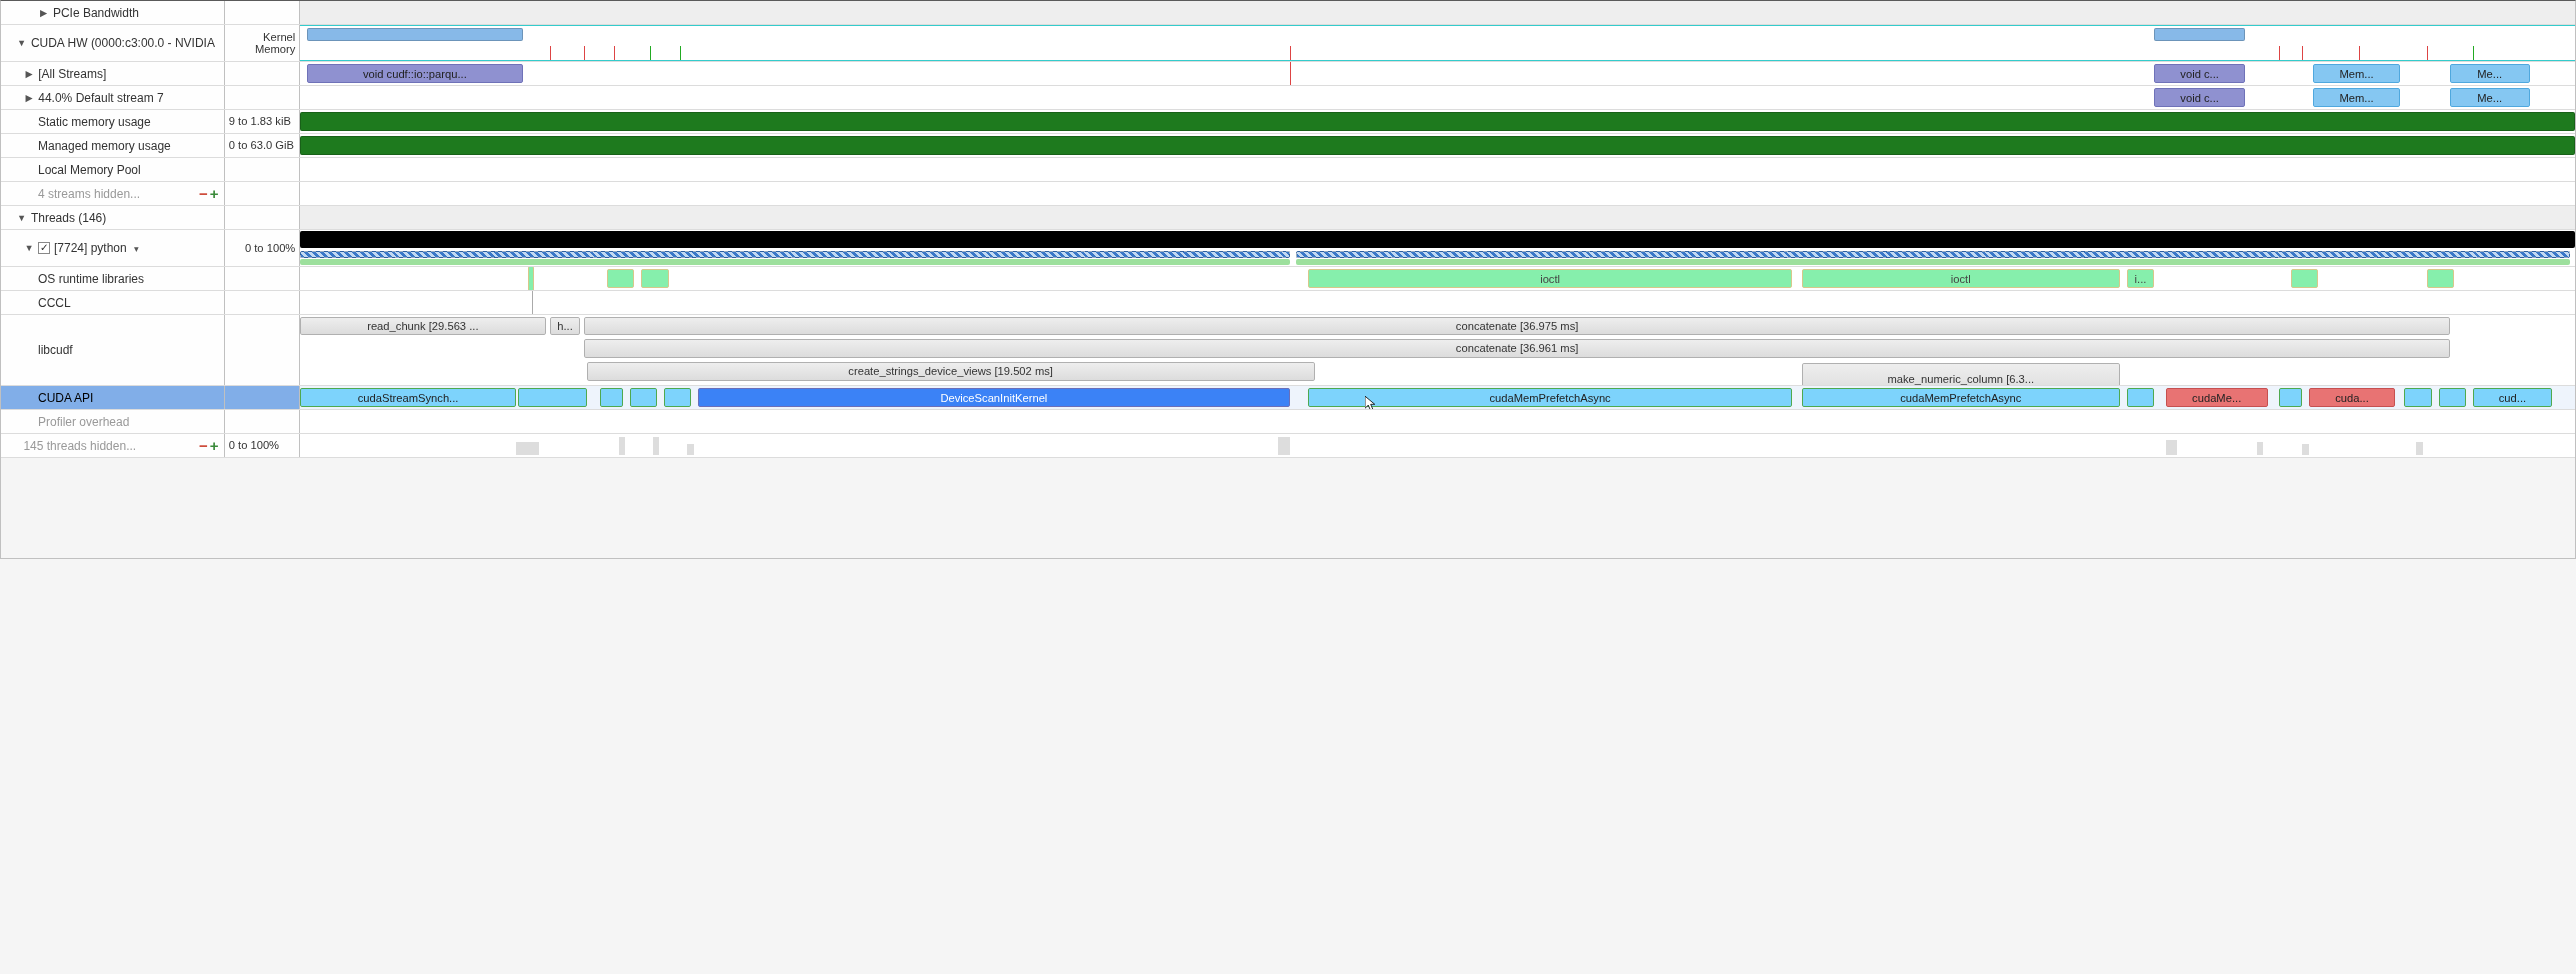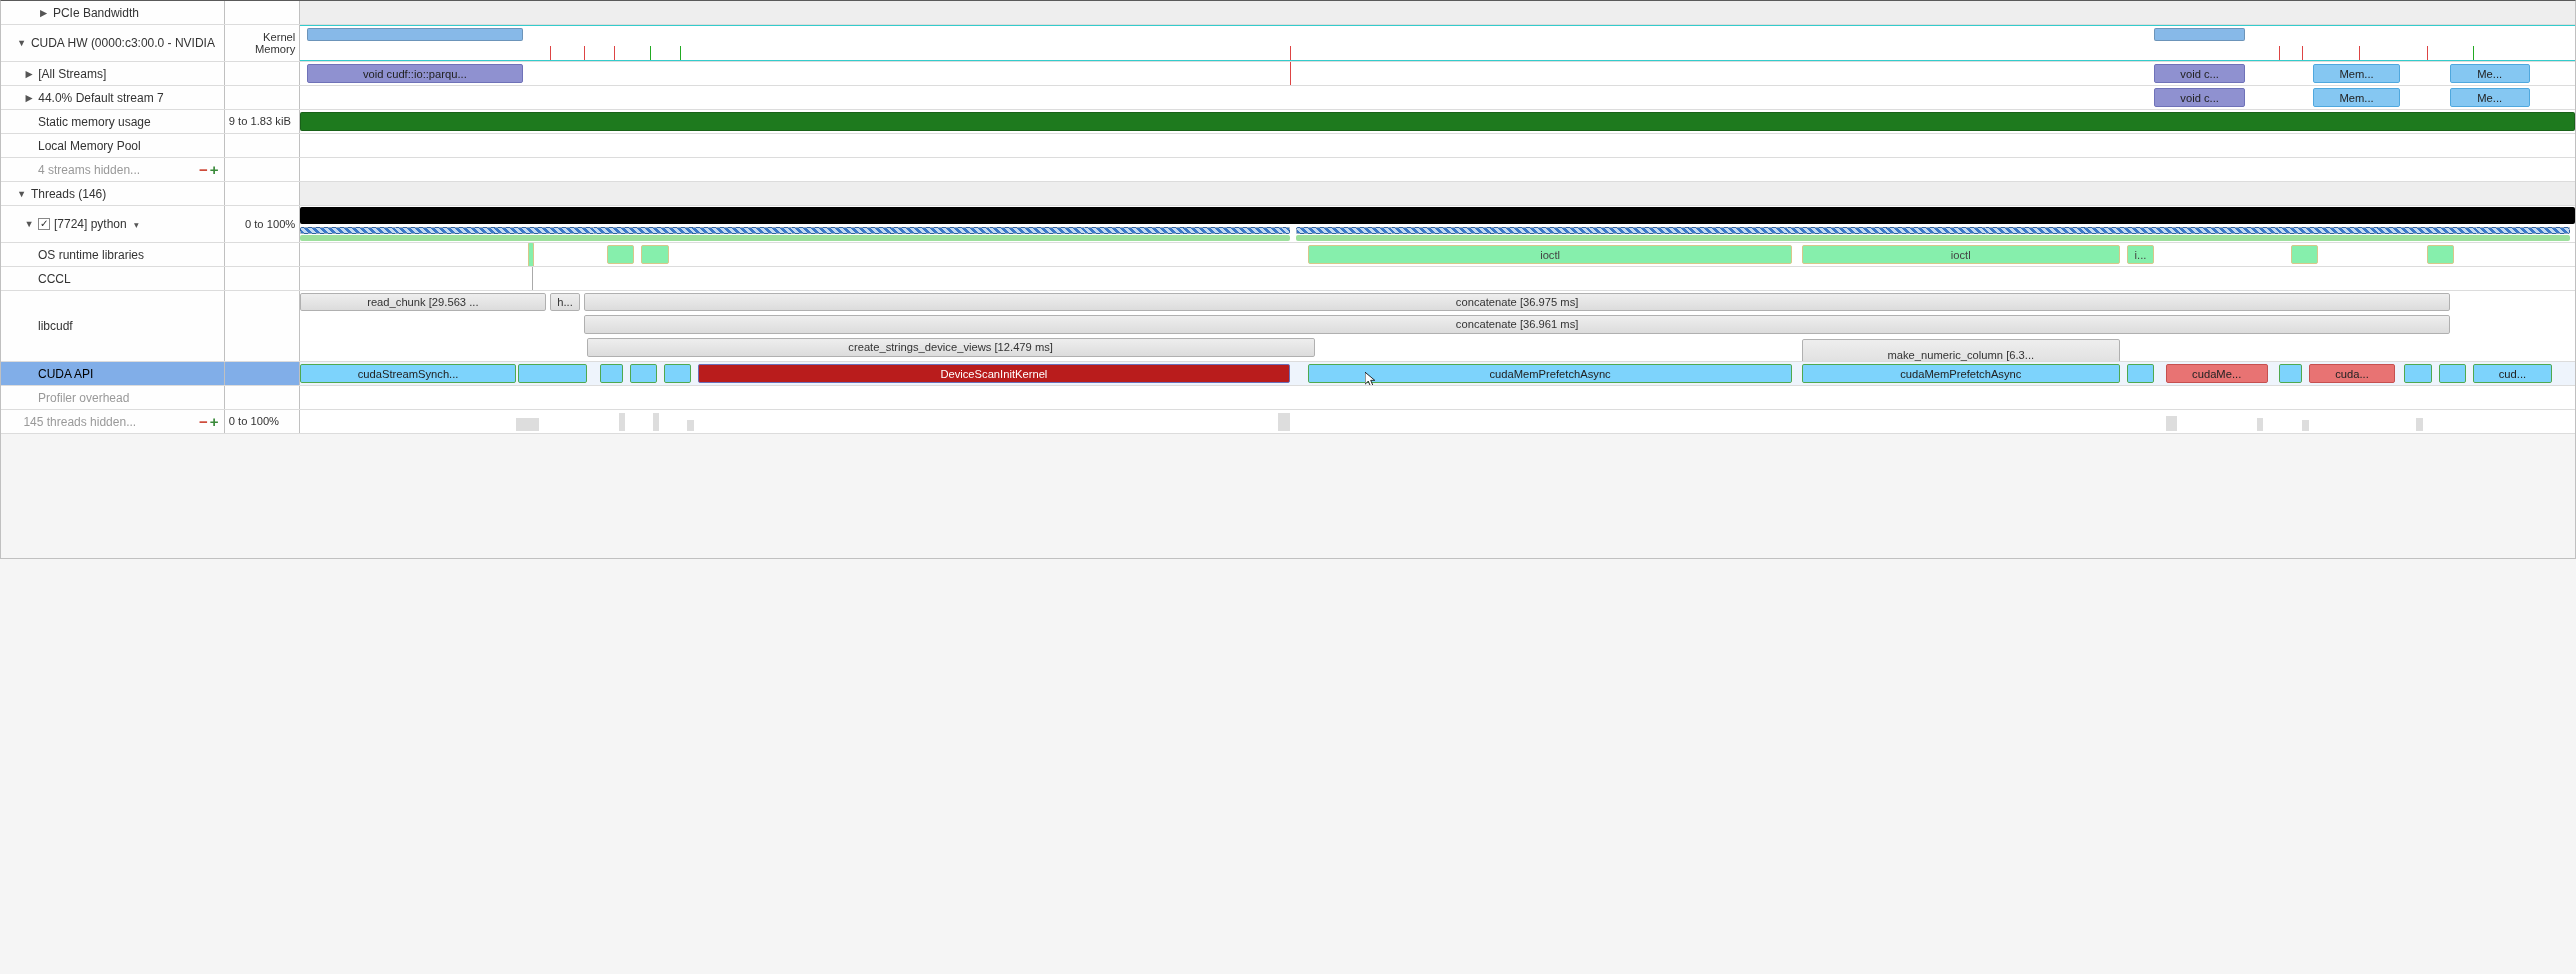--- a/index.html
+++ b/index.html
@@ -99,21 +99,21 @@
   .bar.lightblue { background: #85c7f2; border-color:#4fa8de; color:#222; }
   .bar.green-solid { background: #1e7a1e; }
   .bar.black { background: #000; }
   .bar.hatched {
     background: repeating-linear-gradient(45deg,#3a78c8,#3a78c8 2.8px,#c2d9f2 2.8px,#c2d9f2 5.6px);
   }
   .bar.lightgreen { background: #9de09d; }
   .bar.beige { background: #86efac; border-color:#d8c78a; color:#444; }
   .bar.gray { background: linear-gradient(#eee,#dcdcdc); border-color:#b0b0b0; color:#333; }
   .bar.api-green { background: #7dd3fc; border-color:#4fa94f; color:#222; }
-  .bar.api-purple { background: #b91c1c; border-color:#6b6fb8; color:#fff; }
+  .bar.api-purple { background: #3b82f6; border-color:#6b6fb8; color:#fff; }
   .bar.api-red { background: #e87373; border-color:#c55050; color:#222; }
   .minus { color:#c43; font-weight:bold; font-size:15px; cursor:pointer; }
   .plus { color:#3a8a3a; font-weight:bold; font-size:15px; cursor:pointer; }
   .tick {
     position: absolute;
     width: 0.9px;
     background: #d44;
     top: 0; bottom: 0;
   }
   .cursor-arrow {
@@ -201,20 +201,31 @@
       <span>Static memory usage</span>
     </div>
     <div class="axis-col" style="align-items:flex-start;padding-left:3.7px;justify-content:center">
       <span>9 to 1.83 kiB</span>
     </div>
     <div class="timeline-col">
       <div class="bar green-solid" style="left:0;right:0;width:100%"></div>
     </div>
   </div>
 
+  <div class="row">
+    <div class="tree-col indent-2">
+      <span>Managed memory usage</span>
+    </div>
+    <div class="axis-col" style="align-items:flex-start;padding-left:3.7px;justify-content:center">
+      <span>0 to 63.0 GiB</span>
+    </div>
+    <div class="timeline-col">
+      <div class="bar green-solid" style="left:0;right:0;width:100%"></div>
+    </div>
+  </div>
 
   <div class="row">
     <div class="tree-col indent-2">
       <span>Local Memory Pool</span>
     </div>
     <div class="axis-col"></div>
     <div class="timeline-col"></div>
   </div>
 
   <div class="row">
@@ -287,21 +298,21 @@
   <div class="row" style="min-height:71px">
     <div class="tree-col indent-2">
       <span>libcudf</span>
     </div>
     <div class="axis-col"></div>
     <div class="timeline-col">
       <div class="bar gray" style="left:0;width:10.8%;height:18.6px;top:1.9px">read_chunk [29.563 ...</div>
       <div class="bar gray" style="left:11%;width:1.3%;height:18.6px;top:1.9px">h...</div>
       <div class="bar gray" style="left:12.5%;width:82%;height:18.6px;top:1.9px">concatenate [36.975 ms]</div>
       <div class="bar gray" style="left:12.5%;width:82%;height:18.6px;top:24px">concatenate [36.961 ms]</div>
-      <div class="bar gray" style="left:12.6%;width:32%;height:18.6px;top:47px">create_strings_device_views [12.479 ms]</div>
+      <div class="bar gray" style="left:12.6%;width:32%;height:18.6px;top:47px">create_strings_device_views [19.502 ms]</div>
       <div class="bar gray" style="left:66%;width:14%;height:32px;top:48px">make_numeric_column [6.3...</div>
     </div>
   </div>
 
   <div class="row">
     <div class="tree-col indent-2 selected">
       <span>CUDA API</span>
     </div>
     <div class="axis-col" style="background:#81aee8"></div>
     <div class="timeline-col" style="background:#eef4fc">

